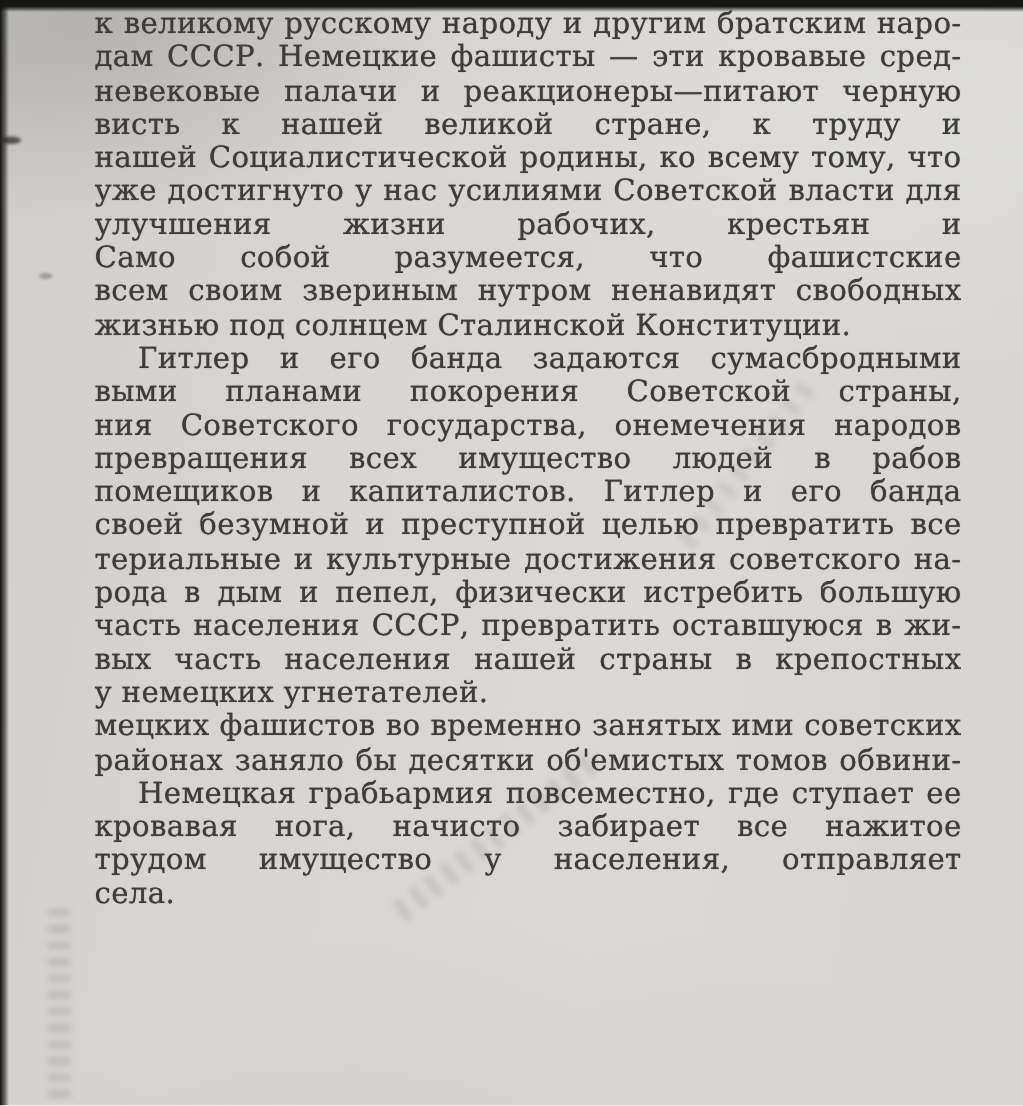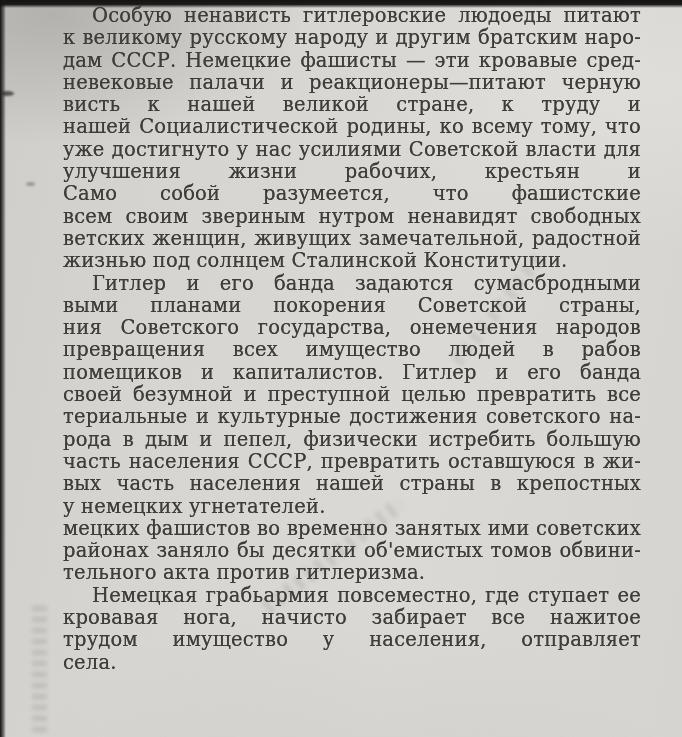--- a/index.html
+++ b/index.html
@@ -104,50 +104,47 @@
 
   <div class="speck speck-1"></div>
   <div class="speck speck-2"></div>
 
   <div class="smudge smudge-vertical"></div>
   <div class="smudge smudge-diagonal-1"></div>
   <div class="smudge smudge-diagonal-2"></div>
 
   <div class="text-block">
       <div class="paragraph">
-        <div class="line indent">Особую ненависть гитлеровские людоеды питают</div>
         <div class="line">к великому русскому народу и другим братским наро-</div>
         <div class="line">дам СССР. Немецкие фашисты — эти кровавые сред-</div>
         <div class="line">невековые палачи и реакционеры—питают черную нена-</div>
         <div class="line">висть к нашей великой стране, к труду и достижениям</div>
         <div class="line">нашей Социалистической родины, ко всему тому, что</div>
         <div class="line">уже достигнуто у нас усилиями Советской власти для</div>
         <div class="line">улучшения жизни рабочих, крестьян и интеллигенции.</div>
         <div class="line">Само собой разумеется, что фашистские рабовладельцы</div>
         <div class="line">всем своим звериным нутром ненавидят свободных со-</div>
-        <div class="line">ветских женщин, живущих замечательной, радостной</div>
         <div class="line last">жизнью под солнцем Сталинской Конституции.</div>
       </div>
       <div class="paragraph">
         <div class="line indent">Гитлер и его банда задаются сумасбродными бредо-</div>
         <div class="line">выми планами покорения Советской страны, уничтоже-</div>
         <div class="line">ния Советского государства, онемечения народов СССР,</div>
         <div class="line">превращения всех имущество людей в рабов немецких</div>
         <div class="line">помещиков и капиталистов. Гитлер и его банда ставят</div>
         <div class="line">своей безумной и преступной целью превратить все ма-</div>
         <div class="line">териальные и культурные достижения советского на-</div>
         <div class="line">рода в дым и пепел, физически истребить большую</div>
         <div class="line">часть населения СССР, превратить оставшуюся в жи-</div>
         <div class="line">вых часть населения нашей страны в крепостных рабов</div>
         <div class="line last">у немецких угнетателей.</div>
       </div>
       <div class="paragraph">
         <div class="line">мецких фашистов во временно занятых ими советских</div>
         <div class="line">районах заняло бы десятки об'емистых томов обвини-</div>
-        <div class="line last">тельного акта против гитлеризма.</div>
       </div>
       <div class="paragraph">
         <div class="line indent">Немецкая грабьармия повсеместно, где ступает ее</div>
         <div class="line">кровавая нога, начисто забирает все нажитое упорным</div>
         <div class="line">трудом имущество у населения, отправляет награблен-</div>
         <div class="line last">села.</div>
       </div>
     </div>
 </div>
 

